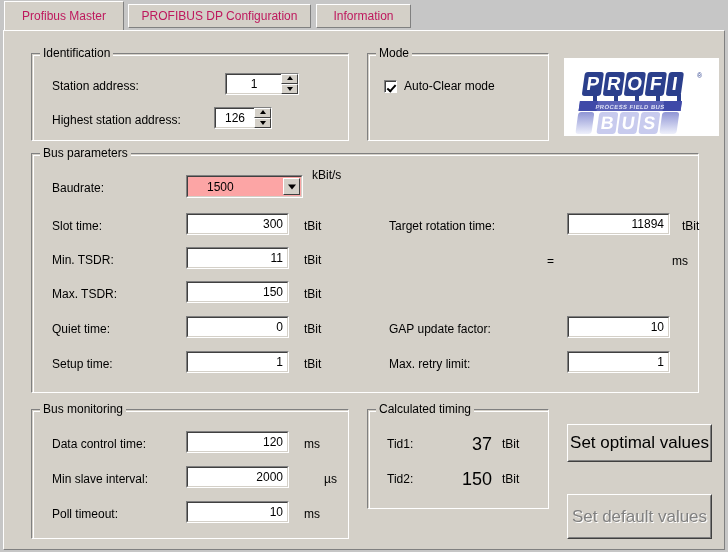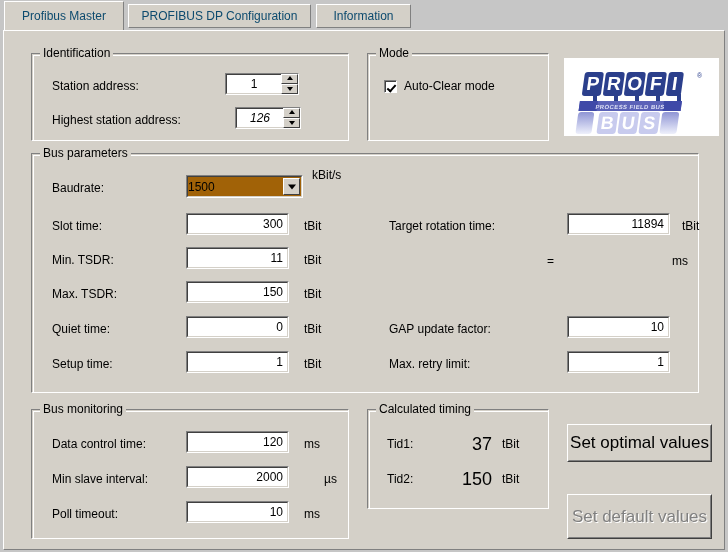--- a/index.html
+++ b/index.html
@@ -35,21 +35,21 @@
     border-left: 1px solid #ffffff;
     border-right: 1px solid #808080;
     border-bottom: 1px solid #808080;
     display: flex;
     align-items: center;
     justify-content: center;
     padding: 0 8px;
     font-size: 12px;
     line-height: 1;
     white-space: nowrap;
-    color: #0c4a6e;
+    color: #be185d;
   }
   .tab.active {
     top: 1px;
     height: 29px;
     background: #d4d0c8;
     border-bottom: none;
     z-index: 5;
     box-shadow: none;
   }
 
@@ -196,24 +196,24 @@
     border-bottom: 1px solid #ffffff;
   }
   .combo-inner {
     position: absolute;
     left: 0; top: 0; right: 0; bottom: 0;
     box-sizing: border-box;
     border-top: 1px solid #404040;
     border-left: 1px solid #404040;
     border-right: 1px solid #d4d0c8;
     border-bottom: 1px solid #d4d0c8;
-    background: #a16207;
+    background: #fca5a5;
     display: flex;
     align-items: center;
-    padding-left: 0;
+    padding-left: 19px;
     font-size: 12px;
     color: #000;
   }
   .combo-btn {
     position: absolute;
     right: 2px;
     top: 2px;
     bottom: 2px;
     width: 17px;
     box-sizing: border-box;
@@ -335,21 +335,21 @@
   </div>
   <div class="lbl" style="left:48px; top:48px;">Station address:</div>
   <div class="spinner field" style="left:221px; top:42px; width:74px; height:22px;">
     <div class="field-inner center" style="padding-right:20px;">1</div>
     <div class="spin-btns">
       <div class="spin-btn up"></div>
       <div class="spin-btn down"></div>
     </div>
   </div>
   <div class="lbl" style="left:48px; top:82px;">Highest station address:</div>
-  <div class="spinner field" style="left:231px; top:76px; width:66px; height:22px;font-style:italic;">
+  <div class="spinner field" style="left:210px; top:76px; width:58px; height:22px;">
     <div class="field-inner center" style="padding-right:20px;">126</div>
     <div class="spin-btns">
       <div class="spin-btn up"></div>
       <div class="spin-btn down"></div>
     </div>
   </div>
 
   <div class="group" style="left:363px; top:22px; width:182px; height:88px;">
     <div class="group-title">Mode</div>
   </div>

